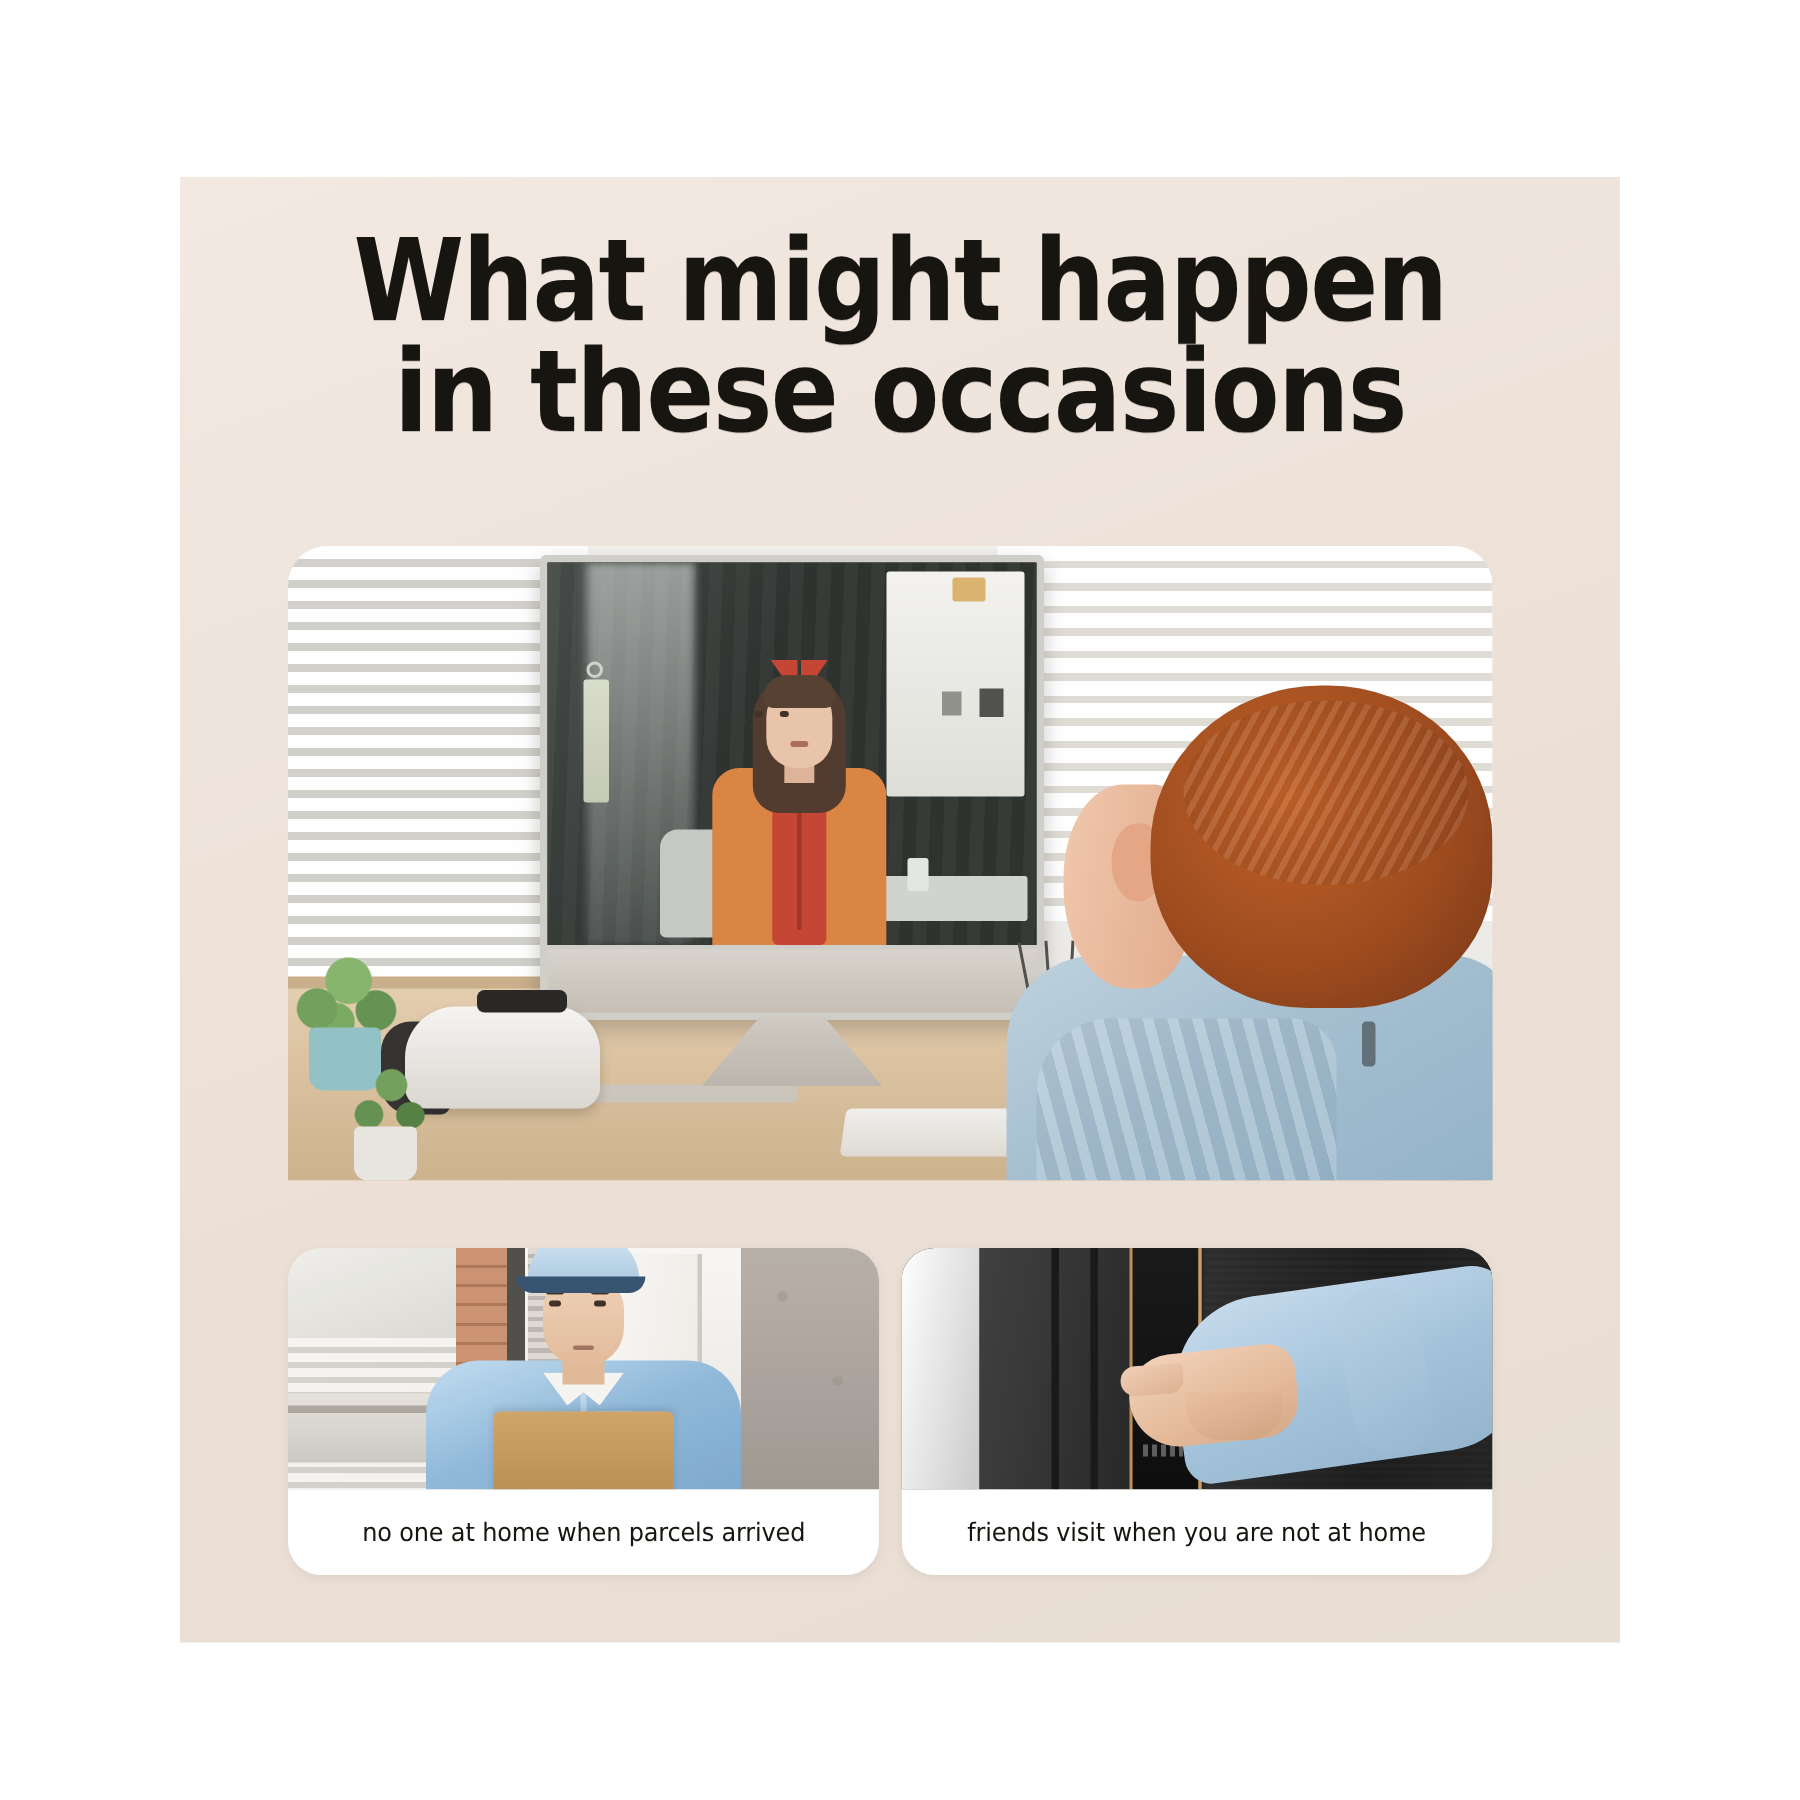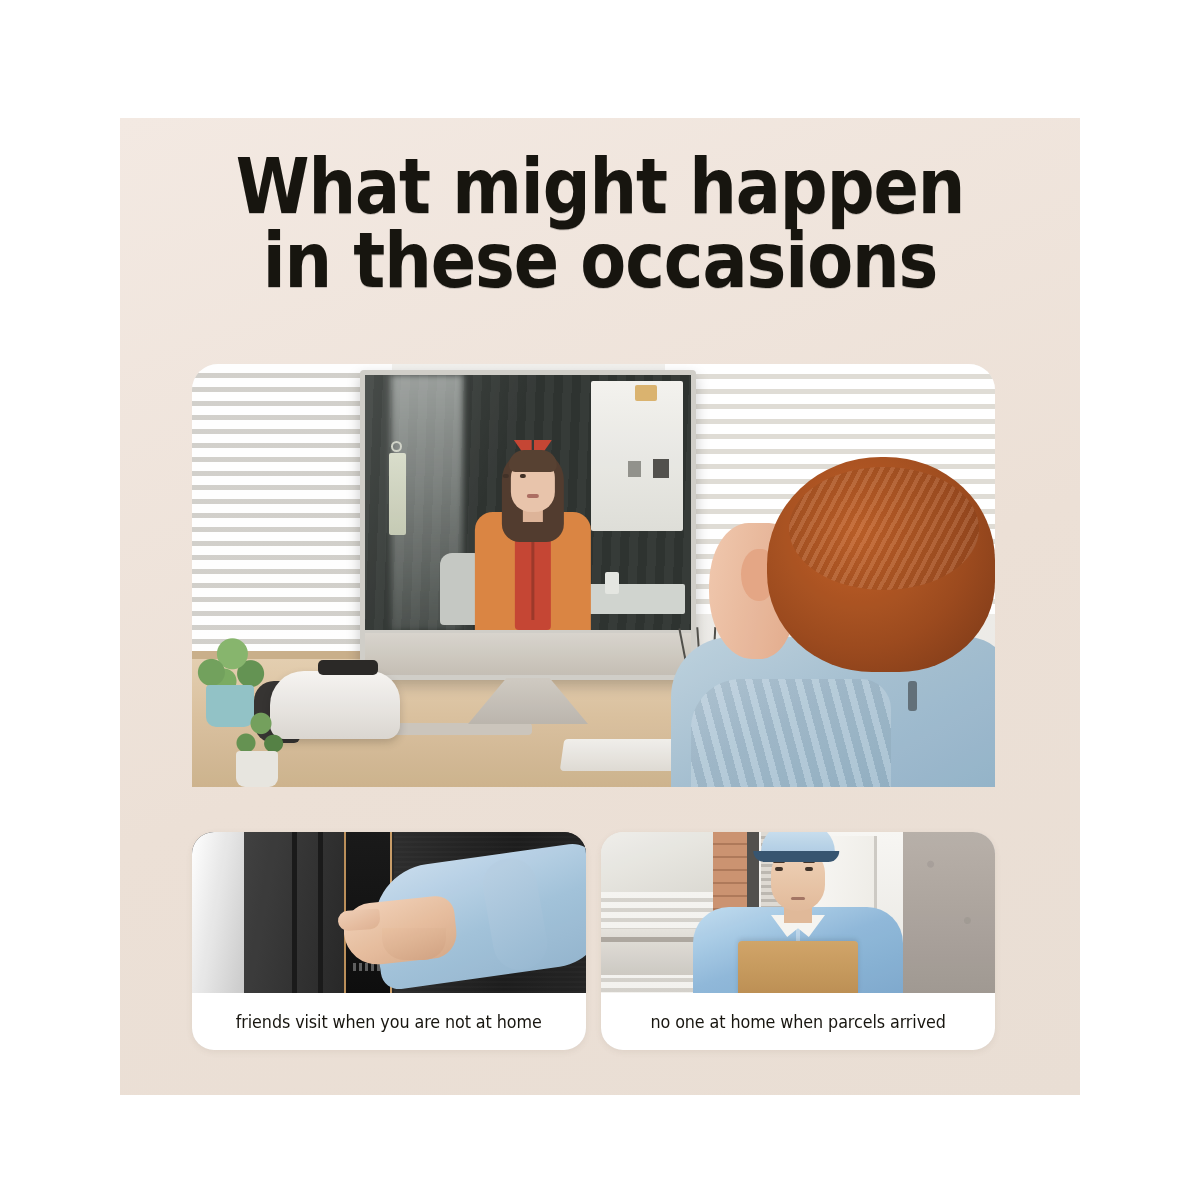--- a/index.html
+++ b/index.html
@@ -620,20 +620,55 @@
           <div class="a-boy-ear"></div>
           <div class="a-boy-hair"></div>
         </div>
 
         <div class="photo-wash"></div>
       </div>
     </div>
 
 
     <div class="row-bottom">
+
+      <div class="card-small">
+        <div class="photo">
+          <div class="c-bg"></div>
+          <div class="c-windowL"></div>
+          <div class="c-blindsL"></div>
+          <div class="c-railing"></div>
+          <div class="c-brick"></div>
+          <div class="c-frameL"></div>
+          <div class="c-wall"></div>
+          <div class="c-grill"></div>
+          <div class="c-doorpanel"></div>
+          <div class="c-stone"></div>
+
+          <div class="c-courier">
+            <div class="c-body"></div>
+            <div class="c-collar"></div>
+            <div class="c-neck"></div>
+            <div class="c-face"></div>
+            <div class="c-brow l"></div>
+            <div class="c-brow r"></div>
+            <div class="c-eye l"></div>
+            <div class="c-eye r"></div>
+            <div class="c-mouth"></div>
+            <div class="c-cap"></div>
+            <div class="c-cap-brim"></div>
+            <div class="c-pocket"></div>
+            <div class="c-box"></div>
+          </div>
+          <div class="photo-wash"></div>
+        </div>
+        <div class="cap-strip">
+          <span class="cap-text">no one at home when parcels arrived</span>
+        </div>
+      </div>
 
       <div class="card-small">
         <div class="photo">
           <div class="b-bg"></div>
           <div class="b-wallL"></div>
           <div class="b-door1"></div>
           <div class="b-groove" style="left:100px;"></div>
           <div class="b-groove" style="left:126px;"></div>
           <div class="b-panel">
             <div class="b-panel-logo"></div>
@@ -645,50 +680,15 @@
           <div class="b-hand"></div>
           <div class="b-knuckles"></div>
           <div class="b-finger"></div>
           <div class="photo-wash"></div>
         </div>
         <div class="cap-strip">
           <span class="cap-text">friends visit when you are not at home</span>
         </div>
       </div>
 
-      <div class="card-small">
-        <div class="photo">
-          <div class="c-bg"></div>
-          <div class="c-windowL"></div>
-          <div class="c-blindsL"></div>
-          <div class="c-railing"></div>
-          <div class="c-brick"></div>
-          <div class="c-frameL"></div>
-          <div class="c-wall"></div>
-          <div class="c-grill"></div>
-          <div class="c-doorpanel"></div>
-          <div class="c-stone"></div>
-
-          <div class="c-courier">
-            <div class="c-body"></div>
-            <div class="c-collar"></div>
-            <div class="c-neck"></div>
-            <div class="c-face"></div>
-            <div class="c-brow l"></div>
-            <div class="c-brow r"></div>
-            <div class="c-eye l"></div>
-            <div class="c-eye r"></div>
-            <div class="c-mouth"></div>
-            <div class="c-cap"></div>
-            <div class="c-cap-brim"></div>
-            <div class="c-pocket"></div>
-            <div class="c-box"></div>
-          </div>
-          <div class="photo-wash"></div>
-        </div>
-        <div class="cap-strip">
-          <span class="cap-text">no one at home when parcels arrived</span>
-        </div>
-      </div>
-
     </div>
   </div>
 </div>
 
 </body></html>

